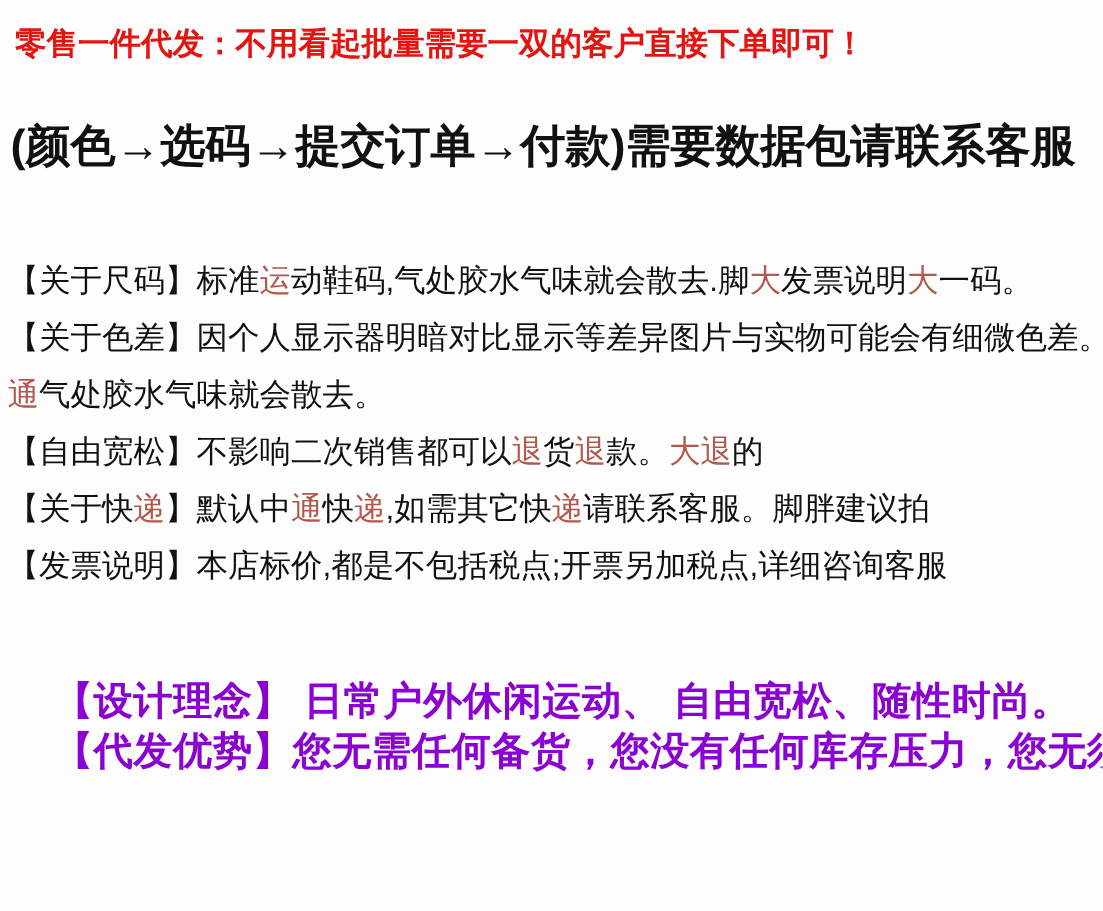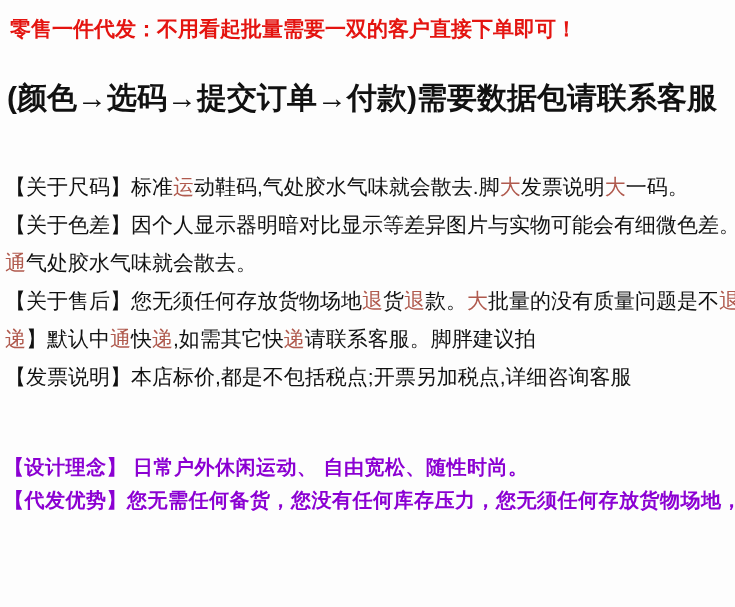--- a/index.html
+++ b/index.html
@@ -63,24 +63,25 @@
   .promo{
     position:absolute;
     left:4px; top:451px;
     width:731px;
   }
   .promo-row{
     height:33px;
     display:flex;
     align-items:center;
     font-weight:bold;
-    font-size:20px;
+    font-size:26px;
     letter-spacing:0.5px;
     color:var(--purple);
     white-space:nowrap;
+    margin-left:32px;
   }
 </style>
 </head>
 <body>
 
 <div class="page">
 
   <div class="banner">零售一件代发：不用看起批量需要一双的客户直接下单即可！</div>
 
   <div class="heading">(颜色→选码→提交订单→付款)需要数据包请联系客服</div>
@@ -96,31 +97,31 @@
         <span class="seg">一码。</span>
       </div>
     <div class="notice-row">
         <span class="seg">【关于色差】因个人显示器明暗对比显示等差异图片与实物可能会有细微色差。</span>
       </div>
     <div class="notice-row">
         <span class="seg seg-r">通</span>
         <span class="seg">气处胶水气味就会散去。</span>
       </div>
     <div class="notice-row">
-        <span class="seg">【关于售后】您无须任何存放货物场地</span>
+        <span class="seg">【自由宽松】不影响二次销售都可以</span>
         <span class="seg seg-r">退</span>
         <span class="seg">货</span>
         <span class="seg seg-r">退</span>
         <span class="seg">款。</span>
         <span class="seg seg-r">大</span>
-        <span class="seg">批量的没有质量问题是不</span>
         <span class="seg seg-r">退</span>
         <span class="seg">的</span>
       </div>
     <div class="notice-row">
+        <span class="seg">【关于快</span>
         <span class="seg seg-r">递</span>
         <span class="seg"> 】默认中</span>
         <span class="seg seg-r">通</span>
         <span class="seg">快</span>
         <span class="seg seg-r">递</span>
         <span class="seg">,如需其它快</span>
         <span class="seg seg-r">递</span>
         <span class="seg">请联系客服。脚胖建议拍</span>
       </div>
     <div class="notice-row">

